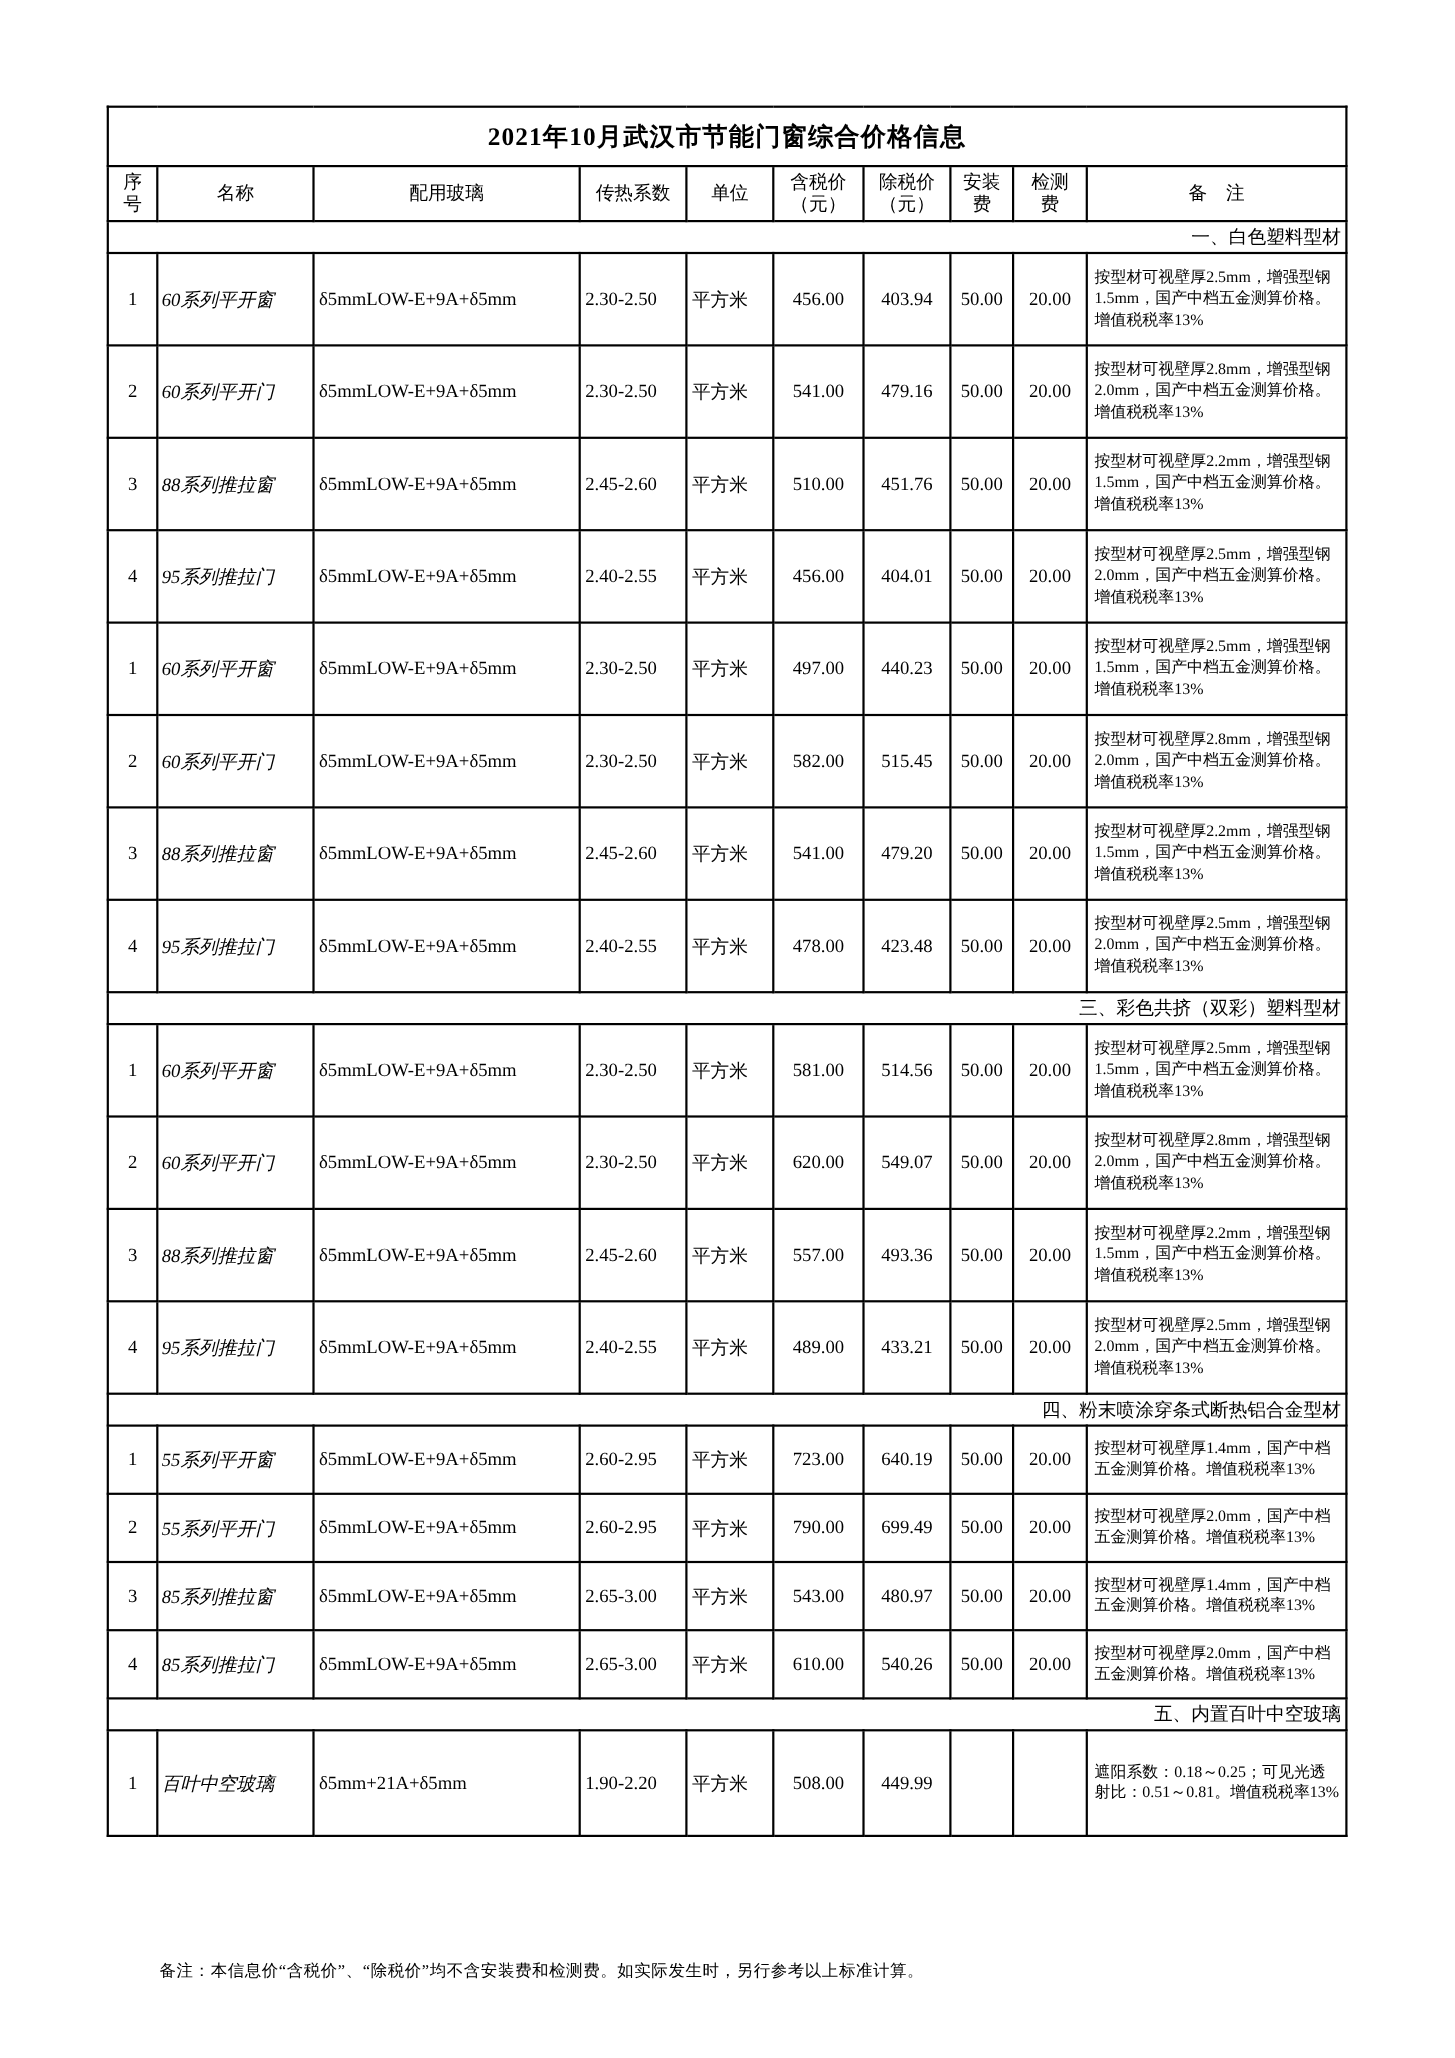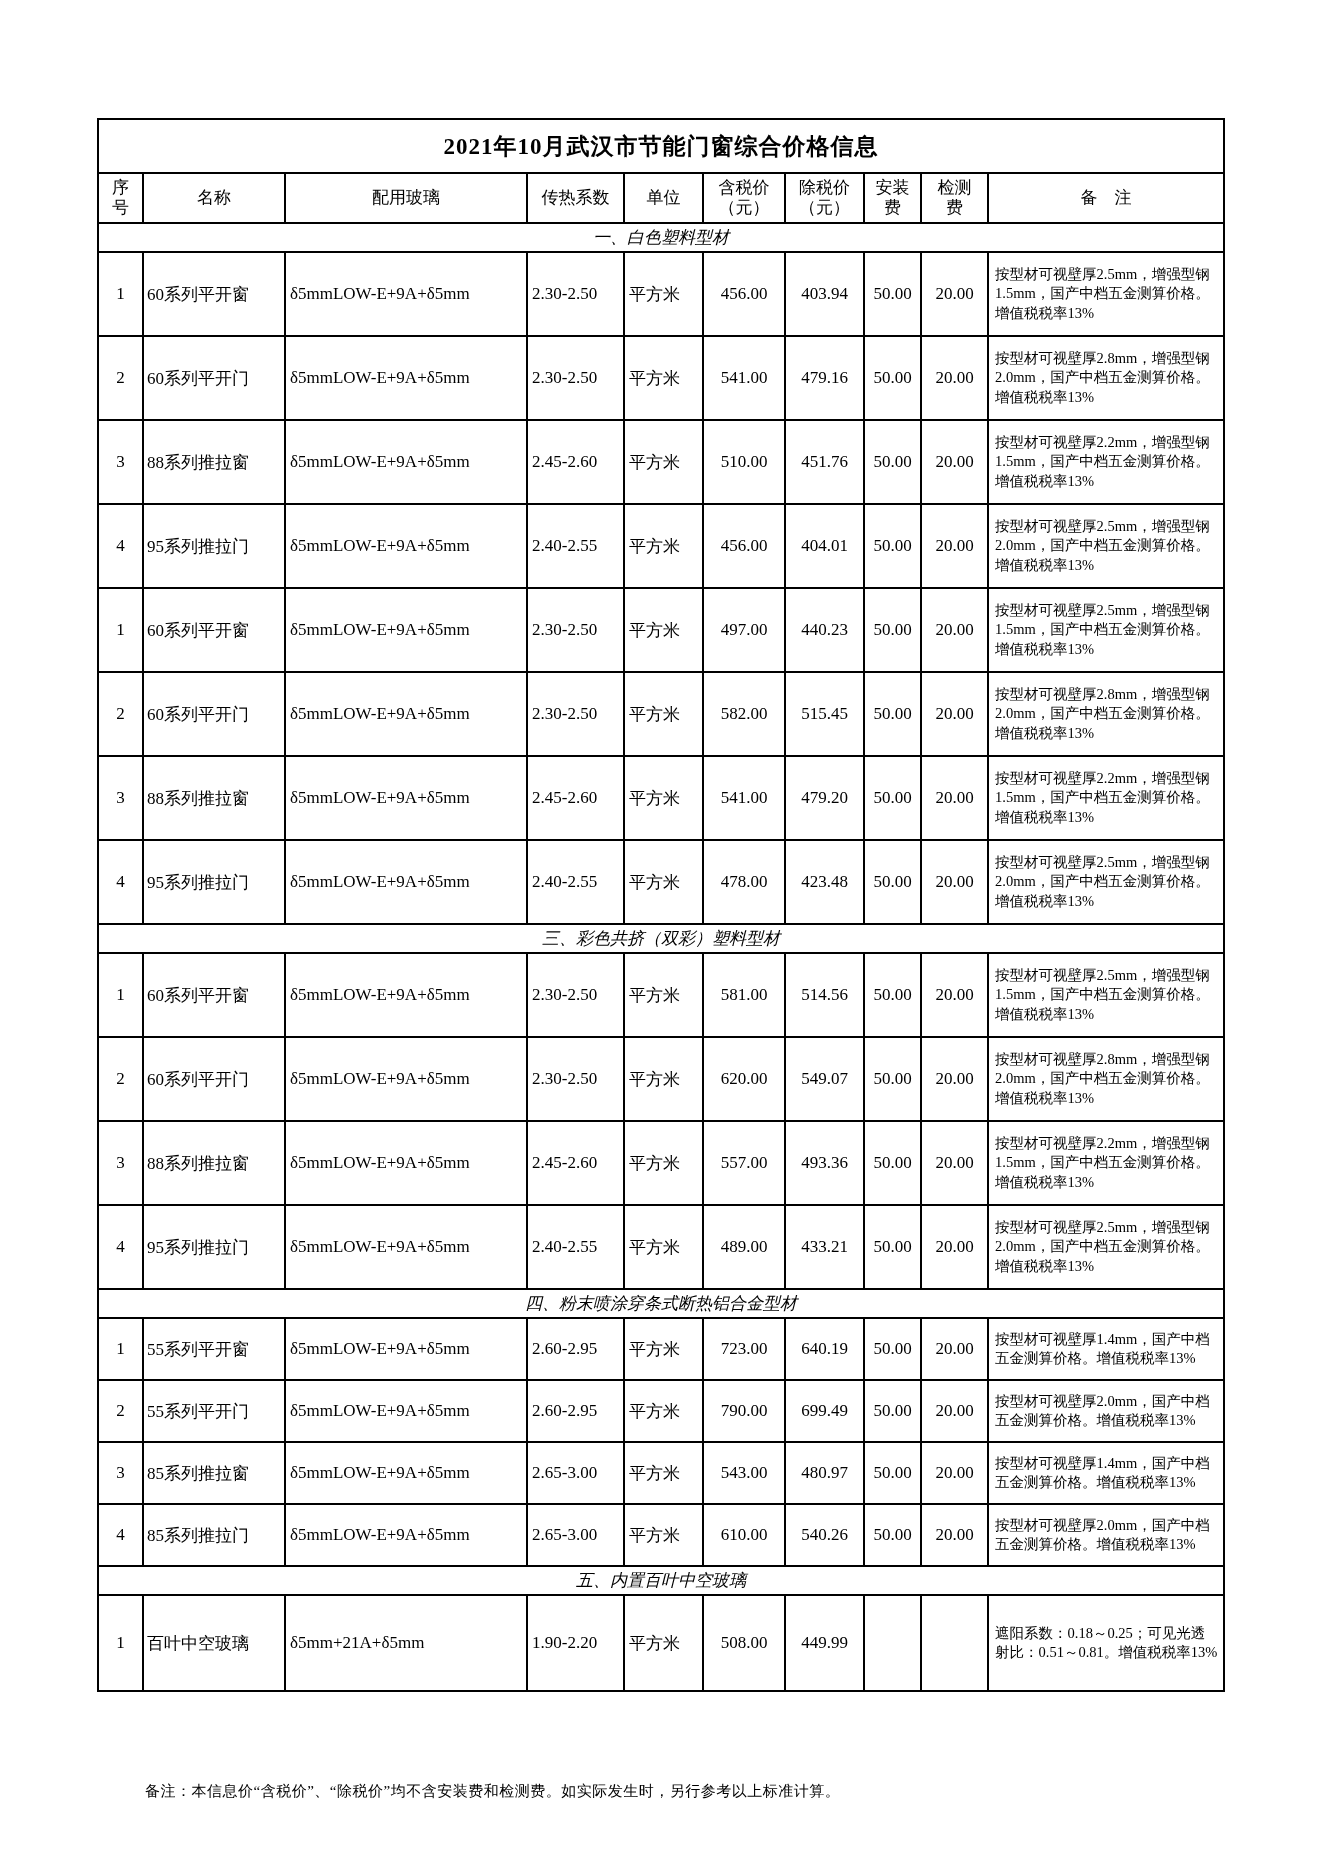--- a/index.html
+++ b/index.html
@@ -6,21 +6,21 @@
   .page{
     position:relative;
     width:1323px;height:1871px;
     background:#ffffff;
     font-family:"Liberation Serif","DejaVu Serif",serif;
     color:#000;
     overflow:hidden;
   }
   .price-table{
     position:absolute;
-    left:97px;top:118px;
+    left:97px;top:96px;
     width:1126px;
     border-collapse:collapse;
     table-layout:fixed;
   }
   .price-table td,.price-table th{
     border:2px solid #000;
     padding:2px 4px;
     font-size:17px;
     font-weight:normal;
     vertical-align:middle;
@@ -37,31 +37,30 @@
   .col-header{
     height:50px;
     text-align:center;
     font-weight:bold;
     white-space:pre-line;
     line-height:1.15;
     padding:2px 1px;
   }
   .section-heading{
     height:24px;
-    text-align:center;
+    text-align:right;
     font-size:17px;
     padding:2px 0;
-    font-style:italic;
   }
   .data-row.tall td{height:84px;}
   .data-row.short td{height:62px;}
   .data-row.xtall td{height:96px;}
   .cell{text-align:left;}
   .cell.c0{text-align:center;padding:2px 1px;}
-  .cell.c1{padding-left:3px;padding-right:3px;}
+  .cell.c1{padding-left:3px;padding-right:3px;font-style:italic;}
   .cell.c2{padding-left:4px;padding-right:1px;border-radius:24px;}
   .cell.c3{padding-left:4px;padding-right:1px;margin-left:48px;}
   .cell.c4{}
   .cell.c5,.cell.c6,.cell.c7,.cell.c8{text-align:center;padding:2px 2px;}
   .cell.c9{
     font-size:14.5px;
     line-height:1.32;
     padding:3px 5px 3px 6px;
     text-align:left;
   }

